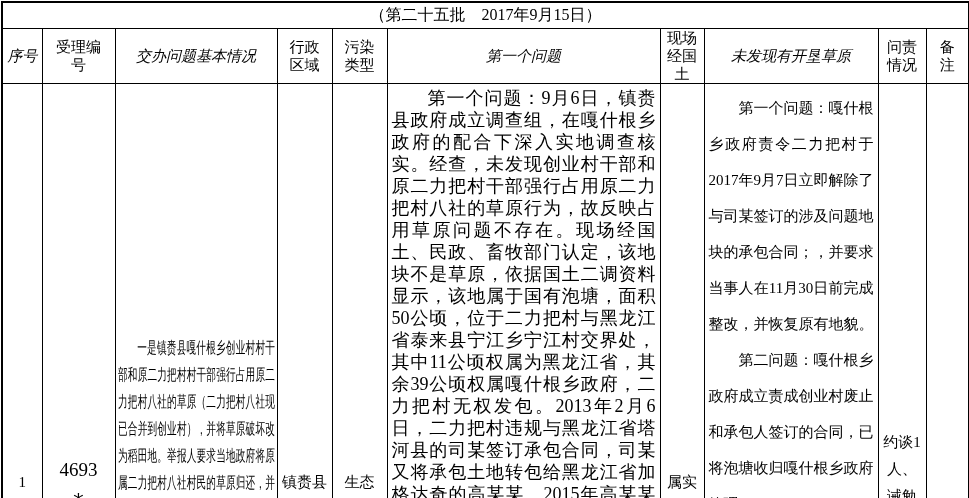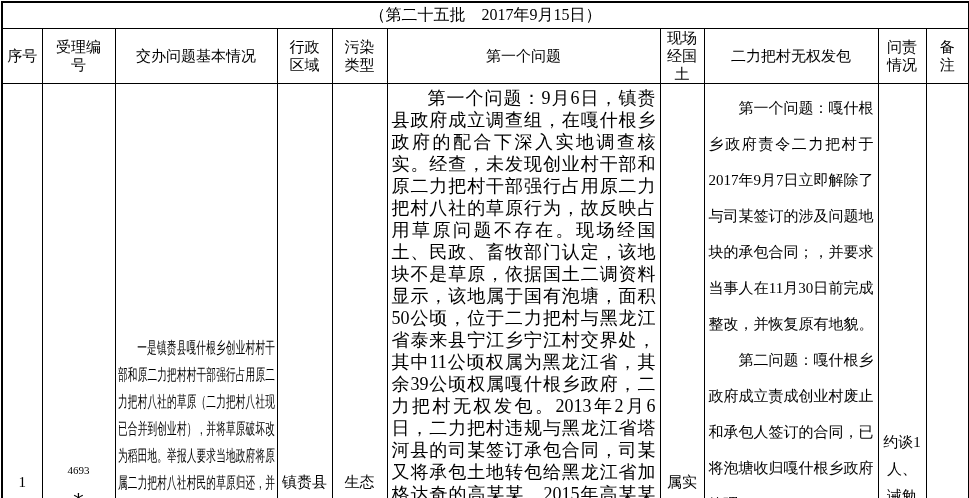--- a/index.html
+++ b/index.html
@@ -15,30 +15,30 @@
     width: 967px; margin: 1px; border: 2px solid #000;
   }
   td, th {
     border: 1px solid #000; padding: 0 2px;
     font-weight: normal; font-size: 15px; color: #000;
     overflow: hidden;
   }
   .title-cell { height: 26px; text-align: center; font-size: 16px; vertical-align: middle; }
   th { height: 37px; text-align: center; vertical-align: middle; line-height: 18px; }
   .hspan { display: inline-block; word-break: break-all; line-height: 18px; }
-  .whole { width: auto; }
+  .whole { width: auto; font-style: italic; }
   .w3 { width: 3.2em; }
   .w2 { width: 2.2em; }
   .w1 { width: 1.2em; }
   .c  { text-align: center; vertical-align: middle; }
   .top { vertical-align: top; }
   p.para { margin: 0; text-indent: 2em; text-align: justify; }
   
   .r1 td { height: 358px; }
-  .case-number { font-size: 11px; line-height: 20px; margin-bottom: 8px; }
+  .case-number { font-size: 19px; line-height: 20px; margin-bottom: 8px; }
   .star-mark { font-size: 20px; line-height: 18px; }
   .sq-cell { overflow: hidden; vertical-align: middle; }
   .sq { width: 166%; transform: scaleX(0.602); transform-origin: 0 0; }
   .r1 .sq { font-size: 16px; line-height: 27px; }
   .inv1 { padding: 3px 4px; }
   .inv1 p.para { font-size: 18px; line-height: 22px; }
   .han1 { padding: 6px 4px; }
   .han1 p.para { font-size: 15px; line-height: 36px; }
   .acct1 { font-size: 15px; line-height: 27px; padding: 0 4px; }
 </style>
@@ -66,21 +66,21 @@
     </tr>
 
     <tr>
       <th><span class="hspan whole">序号</span></th>
       <th><span class="hspan w3">受理编号</span></th>
       <th><span class="hspan whole">交办问题基本情况</span></th>
       <th><span class="hspan w2">行政区域</span></th>
       <th><span class="hspan w2">污染类型</span></th>
       <th><span class="hspan whole">第一个问题</span></th>
       <th><span class="hspan w2">现场经国土</span></th>
-      <th><span class="hspan whole">二力把村无权发包</span></th>
+      <th><span class="hspan whole">未发现有开垦草原</span></th>
       <th><span class="hspan w2">问责情况</span></th>
       <th><span class="hspan w1">备注</span></th>
     </tr>
 
     <tr class="r1">
       <td class="c">1</td>
       <td class="c">
         <div class="case-number">4693</div>
         <div class="star-mark">∗</div>
       </td>

